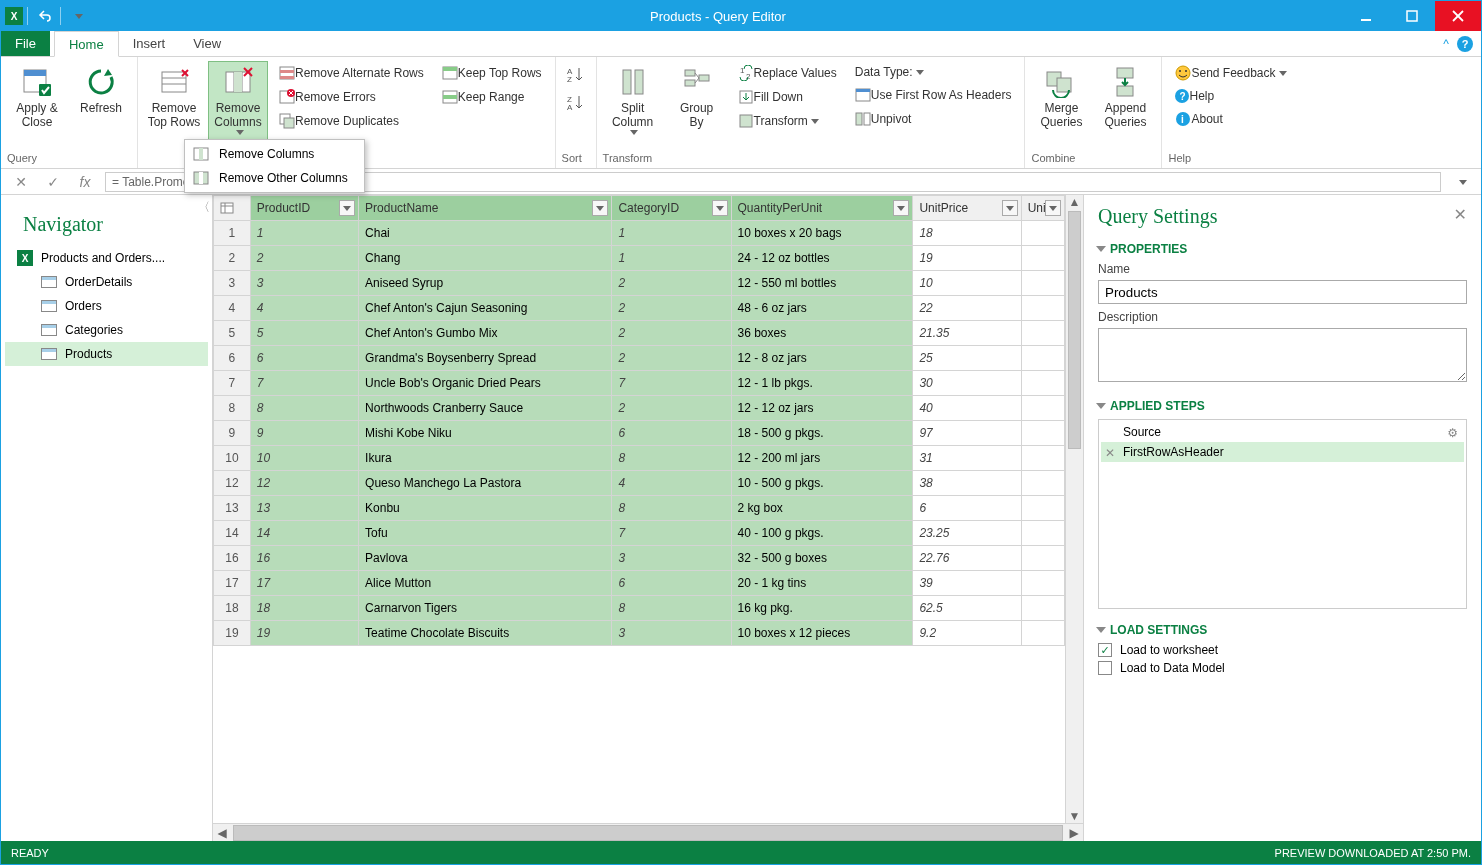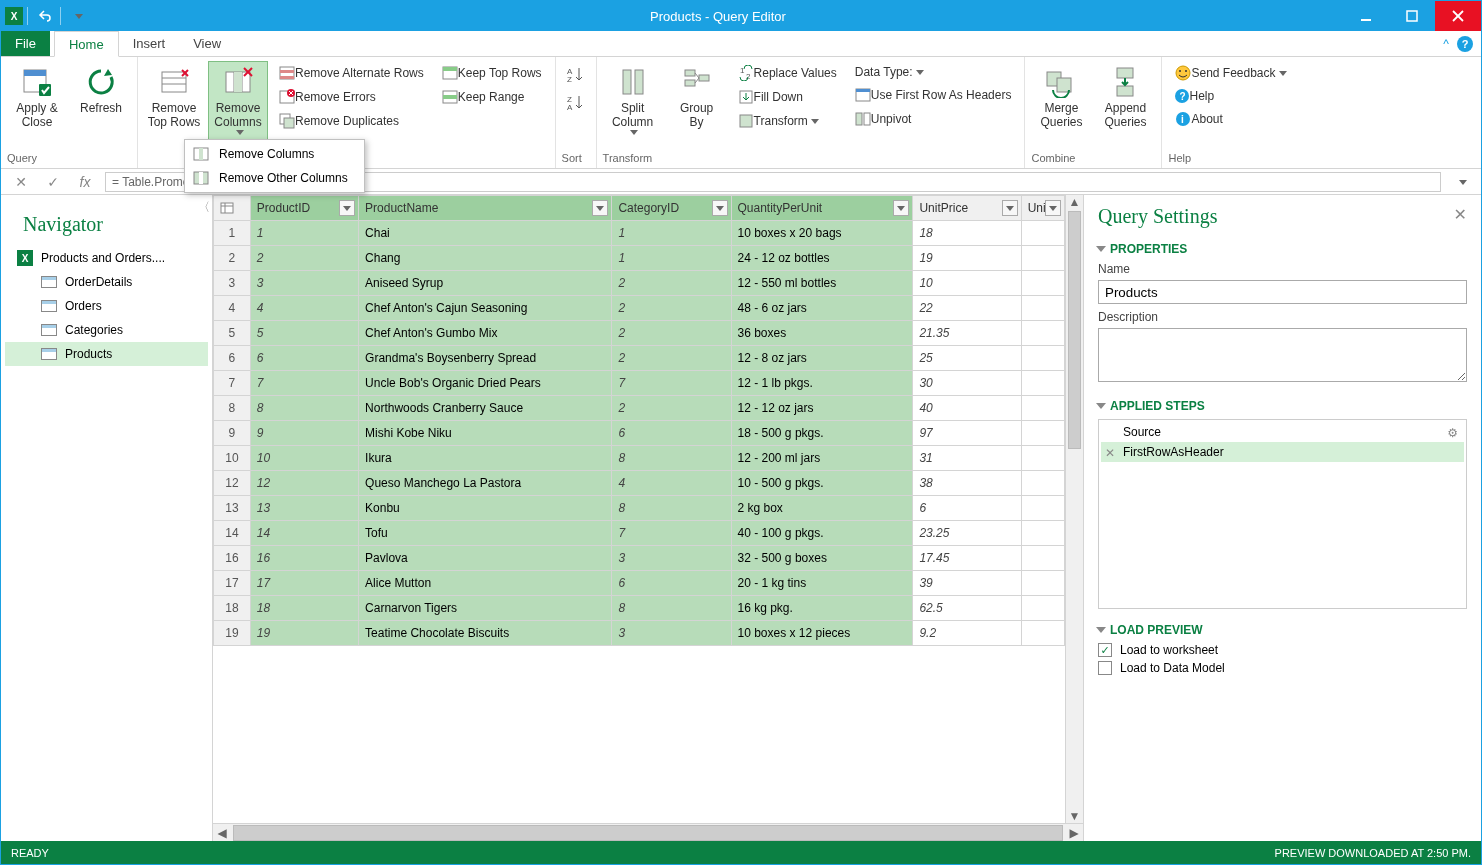--- a/index.html
+++ b/index.html
@@ -611,21 +611,21 @@
                     <td class="selcell">40 - 100 g pkgs.</td>
                     <td class="num">23.25</td>
                     <td></td>
                   </tr>
                   <tr>
                     <td class="rownum">16</td>
                     <td class="num selcell">16</td>
                     <td class="selcell">Pavlova</td>
                     <td class="num selcell">3</td>
                     <td class="selcell">32 - 500 g boxes</td>
-                    <td class="num">17.45</td>
+                    <td class="num">22.76</td>
                     <td></td>
                   </tr>
                   <tr>
                     <td class="rownum">17</td>
                     <td class="num selcell">17</td>
                     <td class="selcell">Alice Mutton</td>
                     <td class="num selcell">6</td>
                     <td class="selcell">20 - 1 kg tins</td>
                     <td class="num">39</td>
                     <td></td>
@@ -676,21 +676,21 @@
       <input class="qinput" value="Products" style="">
       <div class="qlabel">Description</div>
       <textarea class="qtextarea" style=""></textarea>
 
       <div class="qsec-title">APPLIED STEPS</div>
       <div class="steps-box">
         <div class="step"><span>Source</span><span class="gear">⚙</span></div>
         <div class="step sel"><span class="x">✕</span><span>FirstRowAsHeader</span></div>
       </div>
 
-      <div class="qsec-title">LOAD PREVIEW</div>
+      <div class="qsec-title">LOAD SETTINGS</div>
       <div class="chk">
           <span class="chkbox">✓</span>
           <span>Load to worksheet</span>
         </div>
       <div class="chk">
           <span class="chkbox"></span>
           <span>Load to Data Model</span>
         </div>
     </div>
   </div>

